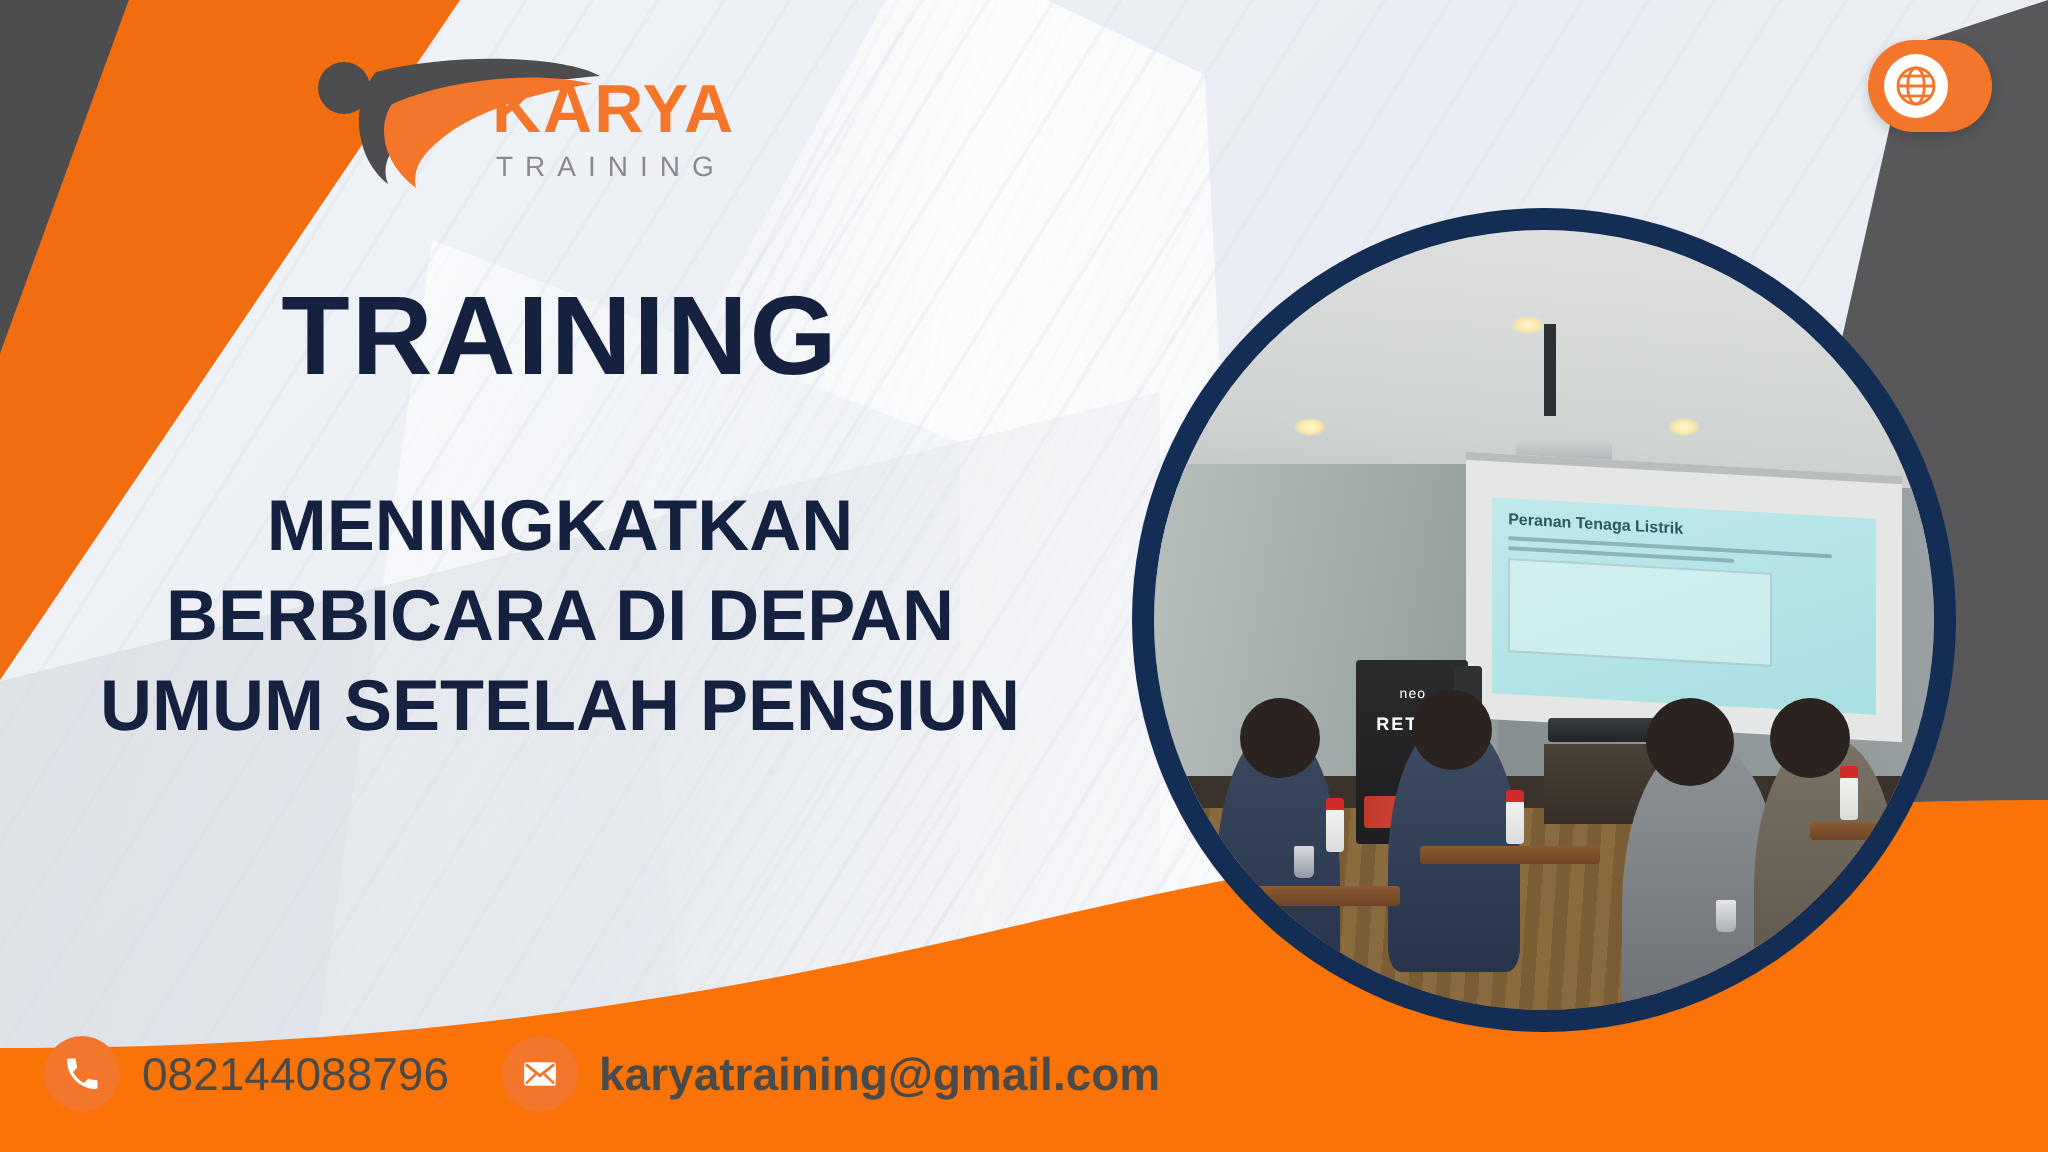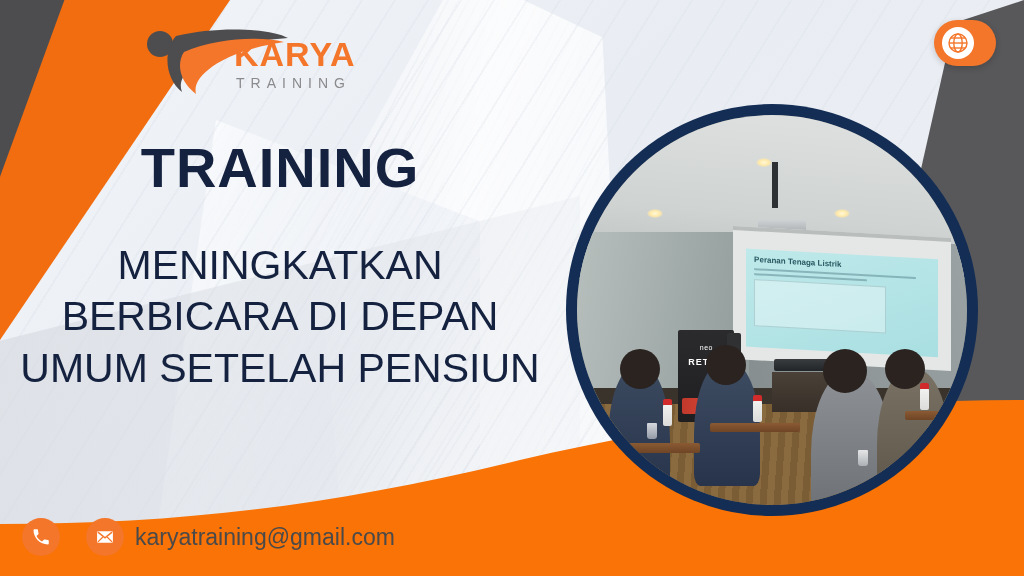--- a/index.html
+++ b/index.html
@@ -113,21 +113,21 @@
     position: absolute;
     left: 420px; bottom: 0;
     width: 604px; height: 150px;
     background: #58585a;
     clip-path: path("M 0,150 C 120,130 260,86 420,50 C 500,32 560,24 604,22 L 604,150 Z");
   }
 
   
   .logo {
     position: absolute;
-    left: 138px; top: 22px;
+    left: 150px; top: 22px;
     width: 240px; height: 80px;
   }
   .logo svg { display: block; }
 
   
   .web-badge {
     position: absolute;
     right: 28px; top: 20px;
     height: 46px;
     display: flex;
@@ -161,22 +161,22 @@
     color: #14213f;
   }
   .headline .t-main {
     font-size: 56px;
     font-weight: bold;
     letter-spacing: 1px;
     line-height: 1;
     margin: 0 0 44px 0;
   }
   .headline .t-sub {
-    font-size: 41px;
-    font-weight: normal;
+    font-size: 36px;
+    font-weight: bold;
     line-height: 1.25;
     margin: 0;
     padding: 0 0;
   }
   .headline .t-sub span { display: block; white-space: nowrap; }
 
   
   .photo-ring {
     position: absolute;
     left: 566px; top: 104px;
@@ -328,21 +328,21 @@
     left: 22px; bottom: 20px;
     display: flex;
     align-items: center;
     gap: 14px;
   }
   .contact-item {
     display: flex;
     align-items: center;
     gap: 11px;
   }
-  .contact-item + .contact-item { margin-left: 12px; }
+  .contact-item + .contact-item { margin-left: 12px; font-weight: bold; }
   .c-icon {
     width: 38px; height: 38px;
     border-radius: 50%;
     background: #f4762a;
     display: flex; align-items: center; justify-content: center;
     flex: 0 0 auto;
   }
   .c-text {
     font-size: 23px;
     color: #4a4a4a;
@@ -452,20 +452,21 @@
     </div>
   </div>
 
   <div class="contact">
     <div class="contact-item">
       <span class="c-icon">
         <svg width="20" height="20" viewBox="0 0 24 24" fill="#ffffff">
           <path d="M6.6 10.8c1.4 2.8 3.8 5.1 6.6 6.6l2.2-2.2c.3-.3.7-.4 1.1-.2 1.2.4 2.5.6 3.8.6.6 0 1 .4 1 1V20c0 .6-.4 1-1 1C10.8 21 3 13.2 3 3.7c0-.6.4-1 1-1h3.4c.6 0 1 .4 1 1 0 1.3.2 2.6.6 3.8.1.4 0 .8-.2 1.1l-2.2 2.2z"></path>
         </svg>
       </span>
+      <span class="c-text">082144088796</span>
     </div>
     <div class="contact-item">
       <span class="c-icon">
         <svg width="20" height="20" viewBox="0 0 24 24" fill="none" stroke="#ffffff" stroke-width="1.8">
           <rect x="2.5" y="5" width="19" height="14" rx="1.5" fill="#ffffff" stroke="none"></rect>
           <path d="M3.5 6.2 L12 13 L20.5 6.2" stroke="#f4762a" stroke-width="1.8" fill="none"></path>
           <path d="M3.5 17.8 L9.5 12" stroke="#f4762a" stroke-width="1.5"></path>
           <path d="M20.5 17.8 L14.5 12" stroke="#f4762a" stroke-width="1.5"></path>
         </svg>
       </span>

